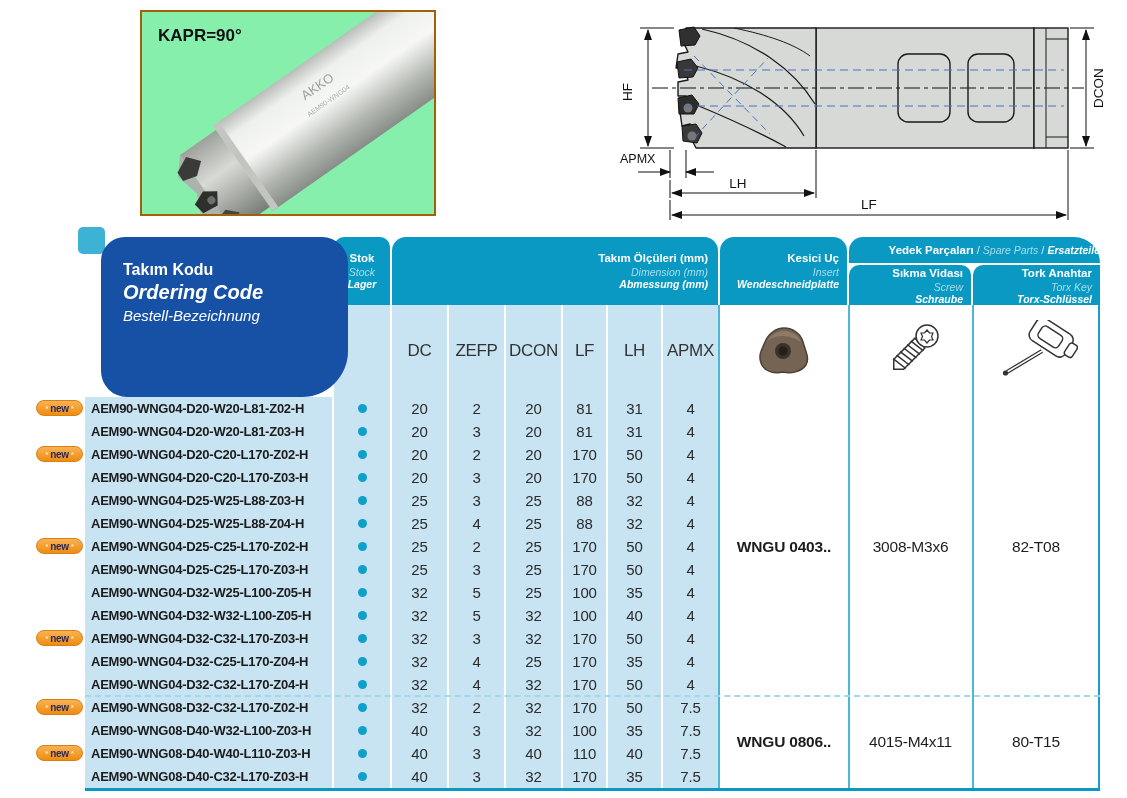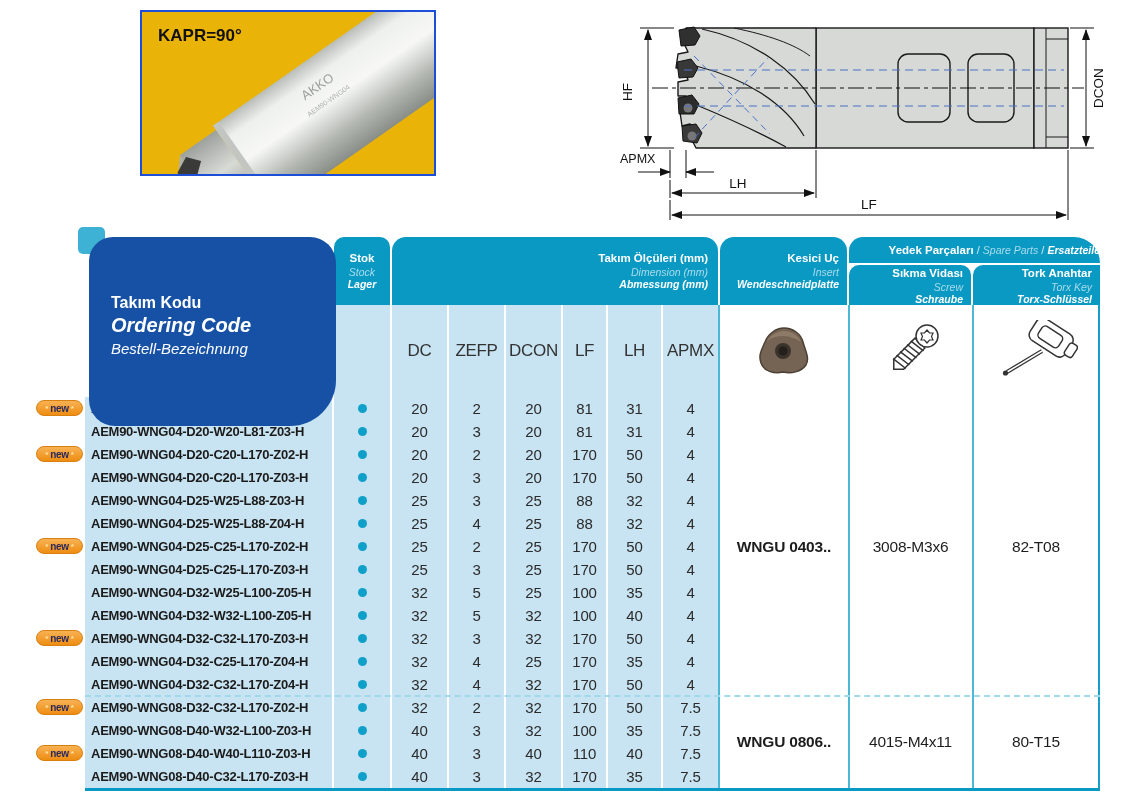--- a/index.html
+++ b/index.html
@@ -1,31 +1,31 @@
 <!DOCTYPE html>
 <html><head>
 <meta charset="utf-8">
 <style>
   html,body{margin:0;padding:0;background:#fff;}
   body{width:1127px;height:798px;position:relative;font-family:"Liberation Sans",sans-serif;overflow:hidden;}
   .abs{position:absolute;}
 
   
-  #photo-box{left:140px;top:10px;width:296px;height:166px;border:2px solid #1d4ed8;box-sizing:border-box;background:#eab308;overflow:hidden;}
+  #photo-box{left:140px;top:10px;width:296px;height:206px;border:2px solid #a16207;box-sizing:border-box;background:#86efac;overflow:hidden;}
   #photo-label{position:absolute;left:16px;top:14px;font-size:17px;font-weight:bold;color:#111;z-index:3;}
   #photo-box svg{position:absolute;left:0;top:0;}
 
   
   #drawing{left:616px;top:8px;width:505px;height:215px;}
 
   
   #tool-table{left:85px;top:237px;width:1015px;height:554px;}
   #corner-tab{left:-7px;top:-10px;width:27px;height:27px;background:#3db2d4;border-radius:5px;z-index:1;}
-  #code-head{left:4px;top:0;width:247px;height:189px;background:#1751a5;border-radius:24px 26px 46px 26px;
-    color:#fff;padding:56px 0 0 22px;box-sizing:border-box;z-index:2;line-height:1.28;}
+  #code-head{left:16px;top:0;width:247px;height:160px;background:#1751a5;border-radius:24px 26px 46px 26px;
+    color:#fff;padding:23px 0 0 22px;box-sizing:border-box;z-index:2;line-height:1.28;}
   #code-head .l1{font-size:16px;font-weight:bold;}
   #code-head .l2{font-size:20px;font-weight:bold;font-style:italic;}
   #code-head .l3{font-size:15px;font-style:italic;}
 
   .hblock{position:absolute;top:0;height:68px;background:#0999c3;color:#fff;box-sizing:border-box;}
   .h1{font-weight:bold;font-size:11.5px;line-height:1.2;}
   .h2{font-style:italic;font-size:10.5px;color:#a9dcec;line-height:1.15;}
   .h3{font-style:italic;font-weight:bold;font-size:10.5px;line-height:1.15;}
   #hb-stok{left:249px;width:56px;border-radius:10px 10px 0 0;text-align:center;padding-top:15px;}
   #hb-dims{left:307px;width:326px;border-radius:14px 14px 0 0;text-align:right;padding:15px 10px 0 0;}

